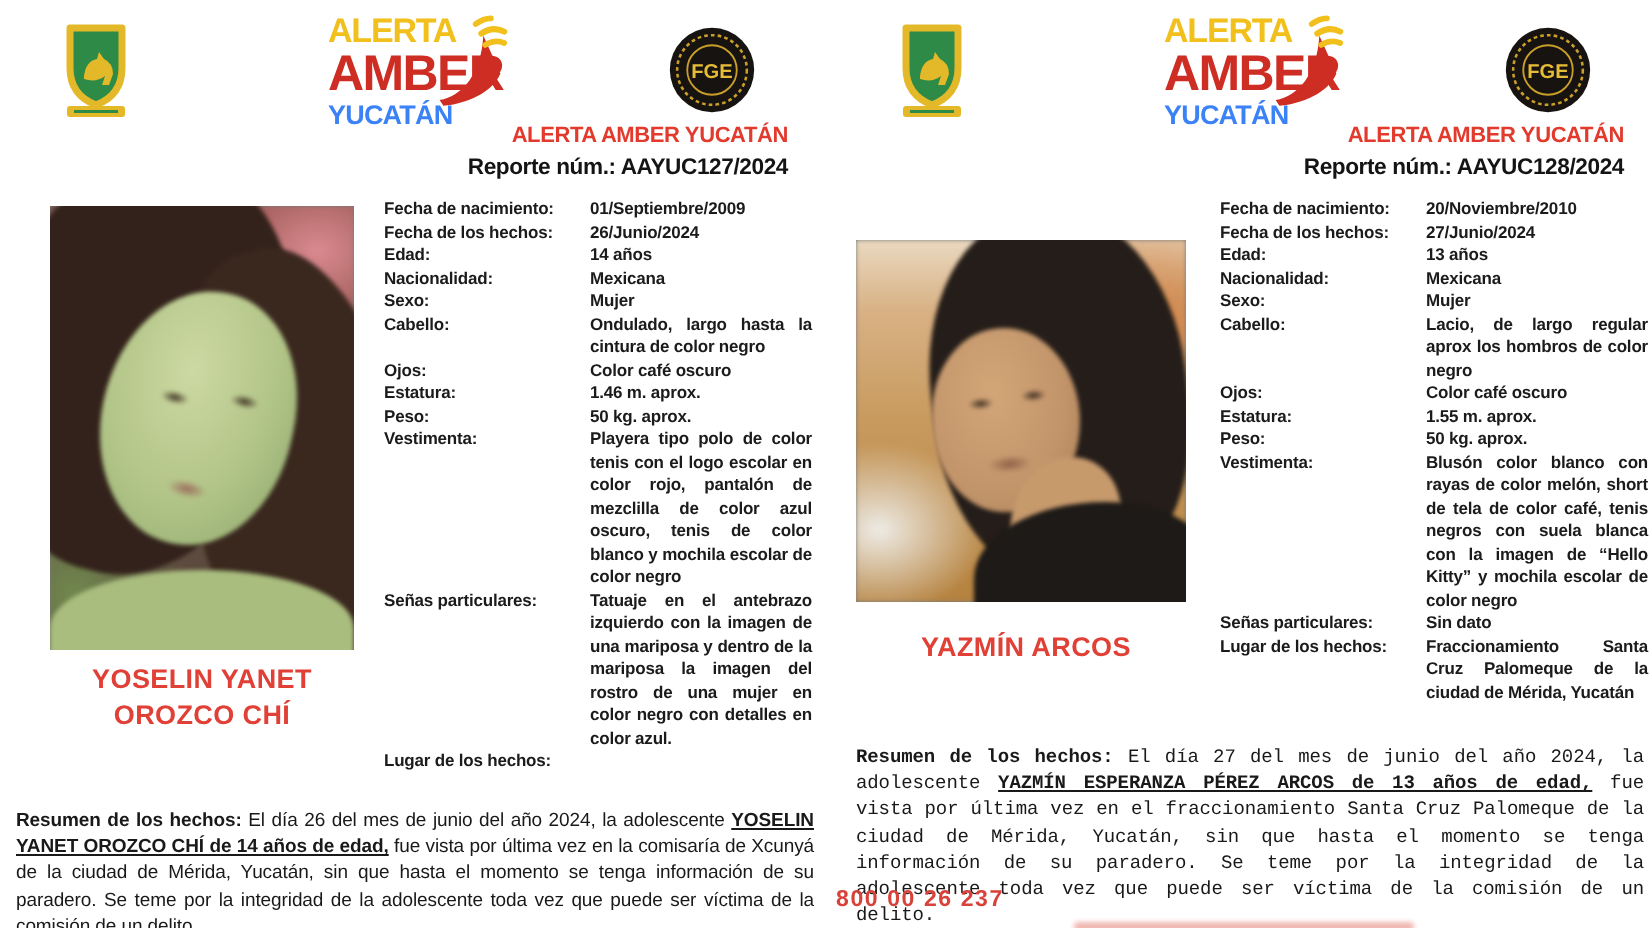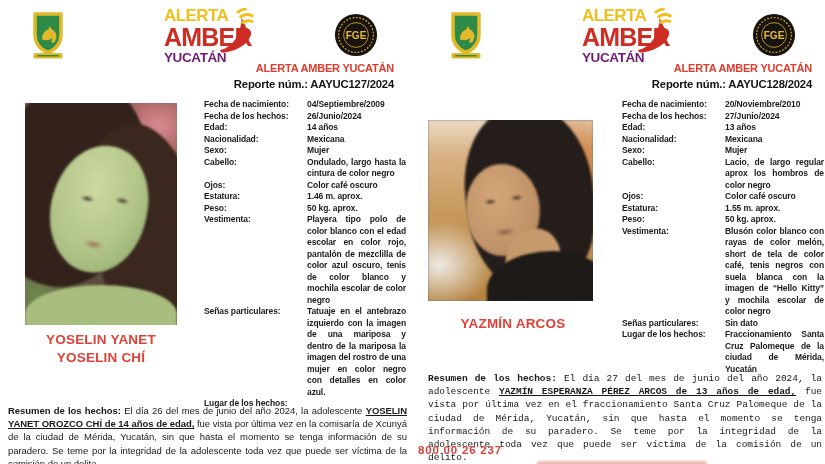--- a/index.html
+++ b/index.html
@@ -8,21 +8,21 @@
 
   .poster { position:absolute; top:0; height:464px; background:#fff; }
   #poster-left  { left:0;   width:412px; }
   #poster-right { left:418px; width:407px; }
 
   
   .shield { position:absolute; left:31px; top:11px; width:34px; height:50px; }
   .amber-logo { position:absolute; left:164px; top:7px; width:100px; line-height:1; }
   .logo-w1 { font-size:17px; font-weight:800; color:#f2c01d; letter-spacing:-0.6px; line-height:18px; }
   .logo-w2 { font-size:25px; font-weight:800; color:#cd2d22; letter-spacing:-0.8px; line-height:25px; }
-  .logo-w3 { font-size:13.5px; font-weight:800; color:#701a75; letter-spacing:-0.4px; line-height:16px; }
+  .logo-w3 { font-size:13.5px; font-weight:800; color:#3b82f6; letter-spacing:-0.4px; line-height:16px; }
   .horn { position:absolute; left:52px; top:0px; width:38px; height:48px; }
   .title-block { position:absolute; left:208px; top:61px; width:186px; text-align:right; }
   .title-red    { color:#e23a2c; font-weight:800; font-size:11px; line-height:15px; letter-spacing:-0.2px; }
   .title-report { color:#141414; font-weight:800; font-size:11.3px; line-height:16px; letter-spacing:-0.2px; }
   .fge { position:absolute; left:334px; top:13px; width:44px; height:44px; }
 
   
   .photo { position:absolute; overflow:hidden; background:#777; }
   #poster-left  .photo { left:25px; top:103px; width:152px; height:222px; }
   #poster-right .photo { left:10px; top:120px; width:165px; height:181px; }
@@ -65,21 +65,21 @@
   
   .name { position:absolute; text-align:center; color:#e04036; font-weight:800;
           font-size:13.5px; line-height:17.5px; letter-spacing:0.2px; }
   #poster-left  .name { left:0; top:331px; width:202px; }
   #poster-right .name { left:0; top:315px; width:190px; }
 
   
   .fields { position:absolute; left:192px; top:99px; width:214px; }
   .field-row { display:flex; }
   .field-label { flex:none; width:103px; font-weight:700; font-size:8.5px; line-height:11.5px;
-                 color:#1b1b1b; letter-spacing:-0.1px;margin-left:12px; }
+                 color:#1b1b1b; letter-spacing:-0.1px; }
   .field-value { flex:1; font-weight:700; font-size:8.5px; line-height:11.5px; color:#1b1b1b;
                  letter-spacing:-0.1px; text-align:justify; }
 
   
   .summary { position:absolute; font-size:9.5px; line-height:13.2px; color:#191919;
              text-align:justify; letter-spacing:-0.05px; }
   #poster-left  .summary { left:8px;  top:404px; width:399px; }
   #poster-right .summary { left:10px; top:372px; width:394px;font-family:Liberation Mono, monospace; }
   .sum-label { font-weight:800; }
   .sum-highlight { font-weight:800; text-decoration:underline; }
@@ -133,27 +133,27 @@
       <div class="pl-bg"></div>
       <div class="pl-hair1"></div>
       <div class="pl-hair2"></div>
       <div class="pl-face"></div>
       <div class="pl-detail"></div>
       <div class="pl-shirt"></div>
     </div>
 
     <div class="name">
       <div>YOSELIN YANET</div>
-      <div>YOSELIN CHÍ</div>
+      <div>OROZCO CHÍ</div>
     </div>
 
     <div class="fields">
         <div class="field-row">
         <div class="field-label">Fecha de nacimiento:</div>
-        <div class="field-value">04/Septiembre/2009</div>
+        <div class="field-value">01/Septiembre/2009</div>
       </div>
         <div class="field-row">
         <div class="field-label">Fecha de los hechos:</div>
         <div class="field-value">26/Junio/2024</div>
       </div>
         <div class="field-row">
         <div class="field-label">Edad:</div>
         <div class="field-value">14 años</div>
       </div>
         <div class="field-row">
@@ -175,21 +175,21 @@
         <div class="field-row">
         <div class="field-label">Estatura:</div>
         <div class="field-value">1.46 m. aprox.</div>
       </div>
         <div class="field-row">
         <div class="field-label">Peso:</div>
         <div class="field-value">50 kg. aprox.</div>
       </div>
         <div class="field-row">
         <div class="field-label">Vestimenta:</div>
-        <div class="field-value">Playera tipo polo de color blanco con el edad escolar en color rojo, pantalón de mezclilla de color azul oscuro, tenis de color blanco y mochila escolar de color negro</div>
+        <div class="field-value">Playera tipo polo de color tenis con el logo escolar en color rojo, pantalón de mezclilla de color azul oscuro, tenis de color blanco y mochila escolar de color negro</div>
       </div>
         <div class="field-row">
         <div class="field-label">Señas particulares:</div>
         <div class="field-value">Tatuaje en el antebrazo izquierdo con la imagen de una mariposa y dentro de la mariposa la imagen del rostro de una mujer en color negro con detalles en color azul.</div>
       </div>
         <div class="field-row">
         <div class="field-label">Lugar de los hechos:</div>
       </div>
       </div>
 

